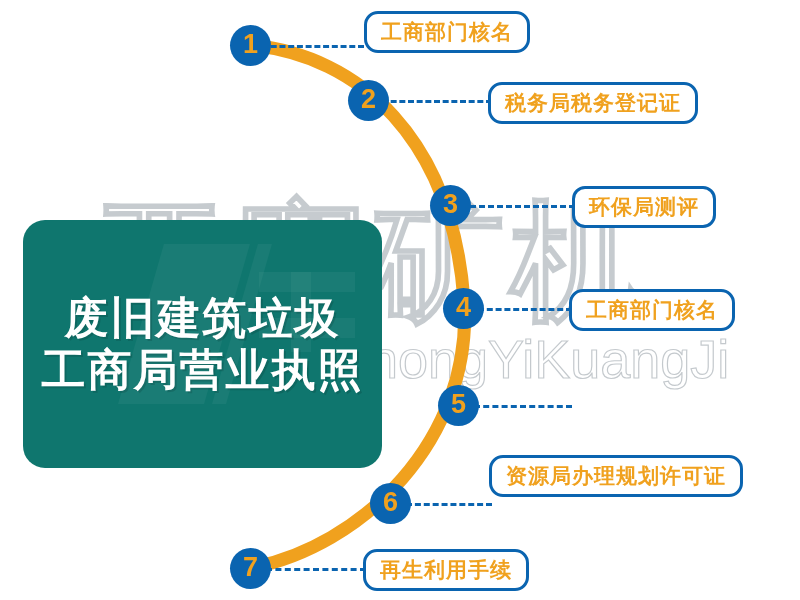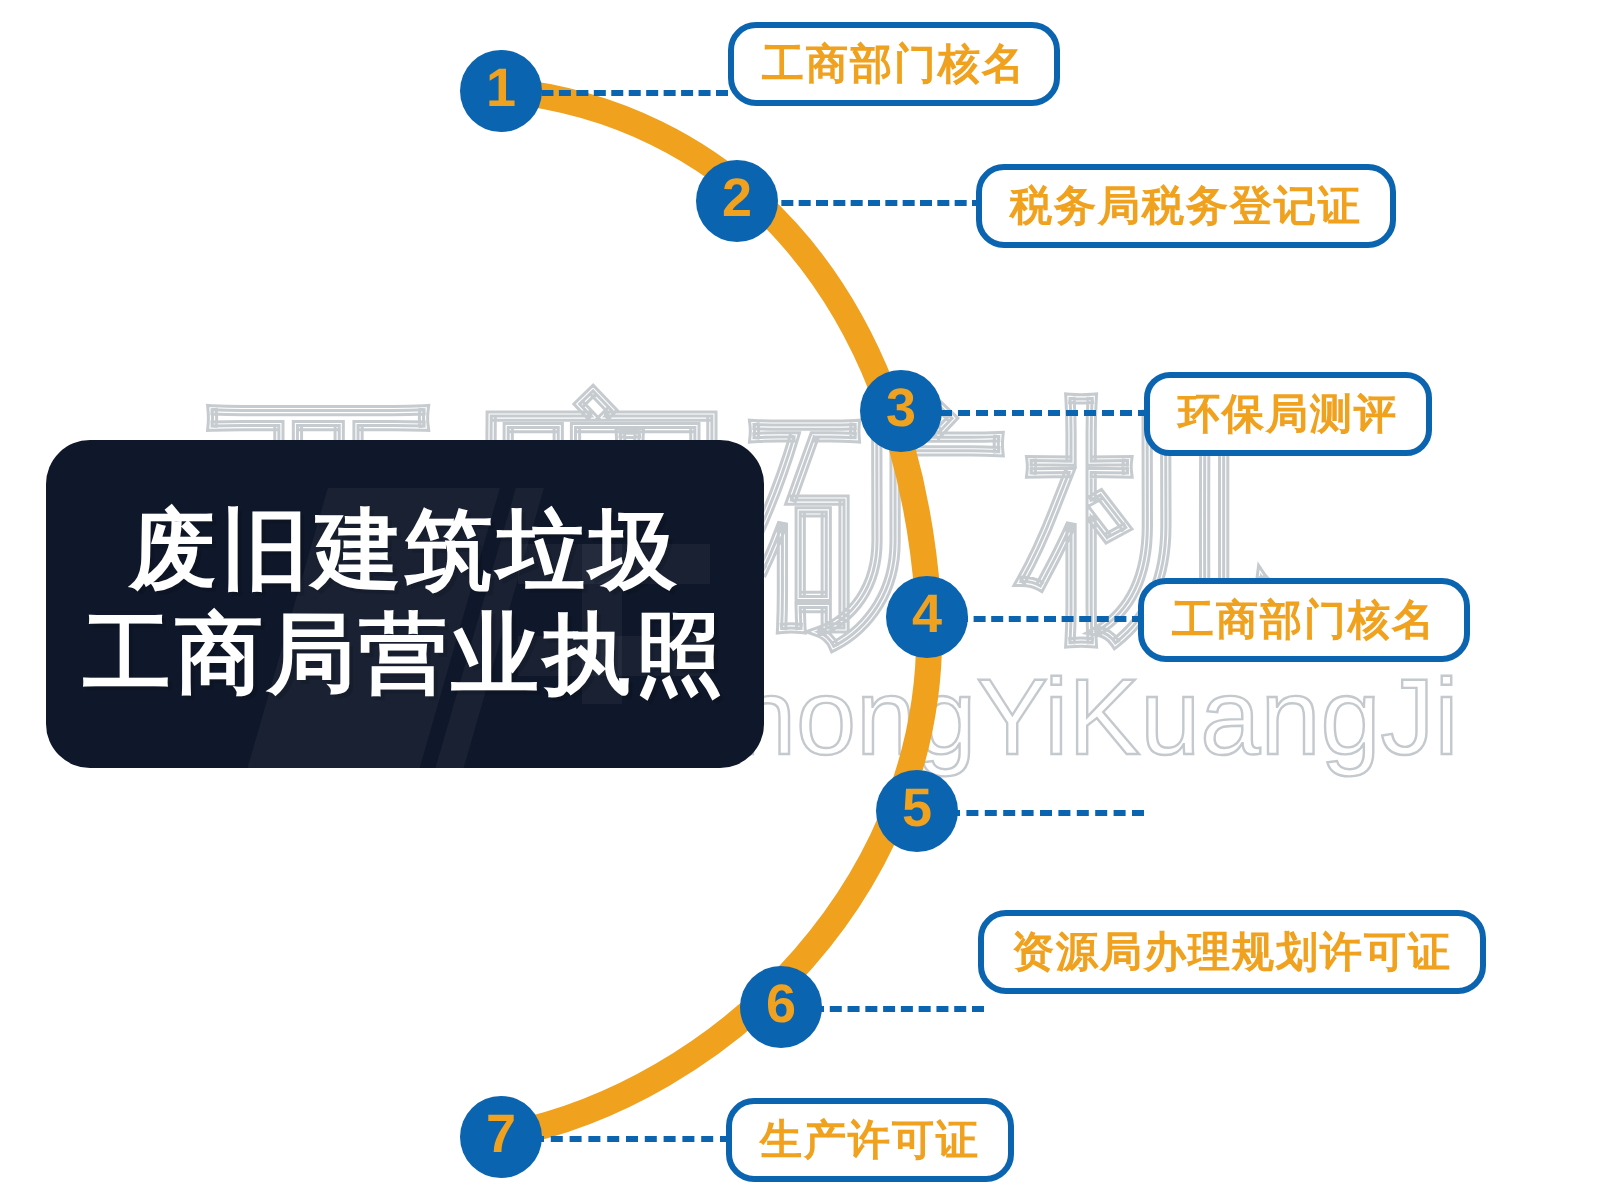--- a/index.html
+++ b/index.html
@@ -72,22 +72,22 @@
     z-index: 2;
     pointer-events: none;
   }
 
   
   .title-card {
     position: absolute;
     left: 23px;
     top: 220px;
     width: 359px;
-    height: 164px;
-    background: #0f172a;
+    height: 248px;
+    background: #0f766e;
     border-radius: 22px;
     z-index: 3;
     display: flex;
     flex-direction: column;
     align-items: center;
     justify-content: center;
     box-sizing: border-box;
   }
   .title-card .tc-deco {
     position: absolute;
@@ -219,15 +219,15 @@
   </div>
   <div class="node" style="left:230px;top:548px;">
     <span>7</span>
   </div>
 
   <div class="pill" style="left:364px;top:11px;">工商部门核名</div>
   <div class="pill" style="left:488px;top:82px;">税务局税务登记证</div>
   <div class="pill" style="left:572px;top:186px;border-radius:13px;">环保局测评</div>
   <div class="pill" style="left:569px;top:289px;">工商部门核名</div>
   <div class="pill" style="left:489px;top:455px;text-align:center;">资源局办理规划许可证</div>
-  <div class="pill" style="left:363px;top:549px;">生产许可证</div>
+  <div class="pill" style="left:363px;top:549px;">再生利用手续</div>
 
 </div>
 
 </body></html>

